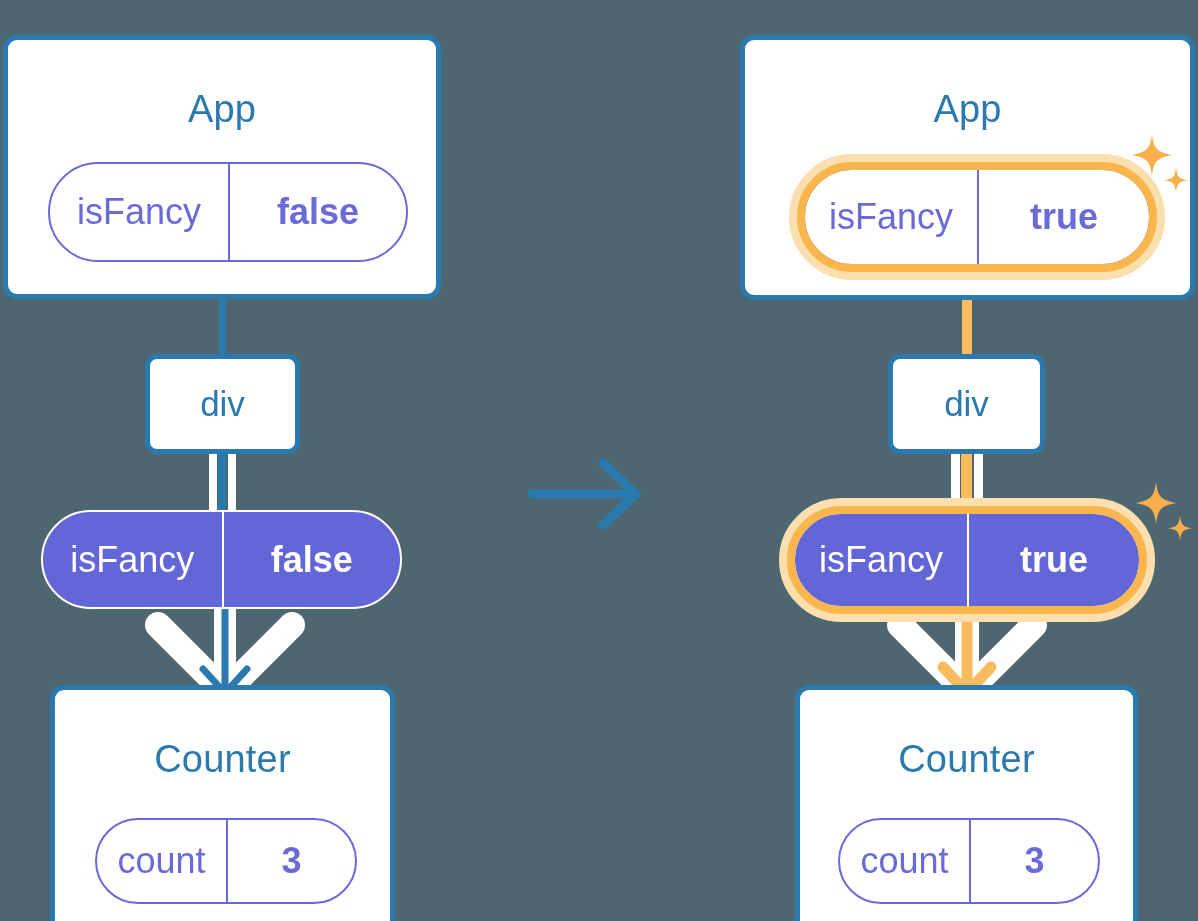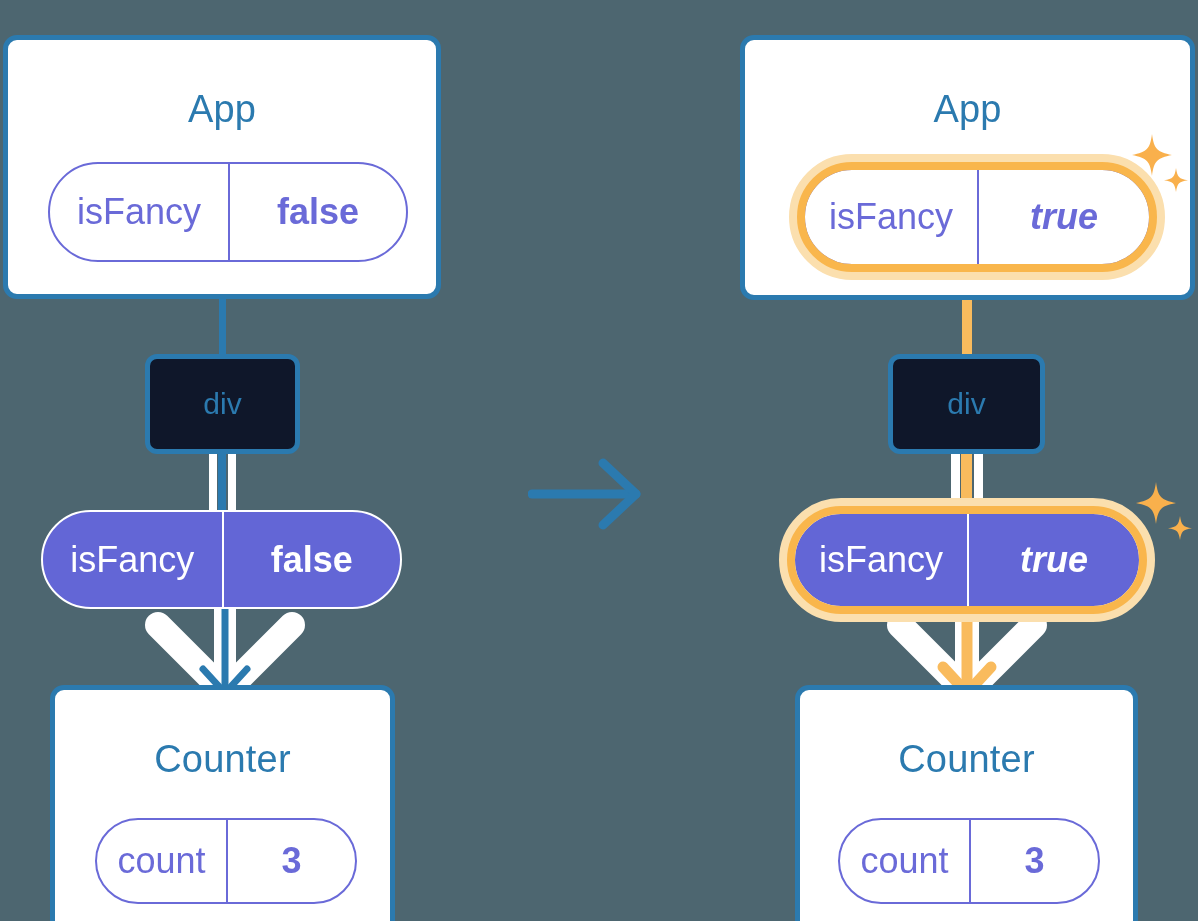--- a/index.html
+++ b/index.html
@@ -40,29 +40,29 @@
     color: #2b7aaf;
     font-size: 38px;
     font-weight: 400;
     letter-spacing: .2px;
     white-space: nowrap;
   }
 
   
   .div-box {
     position: absolute;
-    background: #0f172a;
+    background: #ffffff;
     border: 5px solid #2b7aaf;
     border-radius: 12px;
     box-sizing: border-box;
     display: flex;
     align-items: center;
     justify-content: center;
     color: #2b7aaf;
-    font-size: 30px;
+    font-size: 35px;
     z-index: 6;
   }
 
   
   .pill {
     position: absolute;
     box-sizing: border-box;
     display: flex;
     align-items: stretch;
     border-radius: 999px;
@@ -82,21 +82,21 @@
     align-items: center;
     justify-content: center;
     font-size: 36px;
     white-space: nowrap;
     box-sizing: border-box;
   }
   .pill.outline .cell { color: #6a6ad8; }
   .pill.filled  .cell { color: #ffffff; }
   .pill .cell.right { border-left: 2.5px solid currentColor; font-weight: bold; }
   .pill.filled .cell.right { border-left: 2.5px solid #ffffff; }
-  .pill .cell.bold { font-weight: bold; font-style: italic; }
+  .pill .cell.bold { font-weight: bold; }
 
   
   .pill.hl::before,
   .pill.hl::after {
     content: "";
     position: absolute;
     border-radius: 999px;
     pointer-events: none;
   }
   .pill.hl::before {

